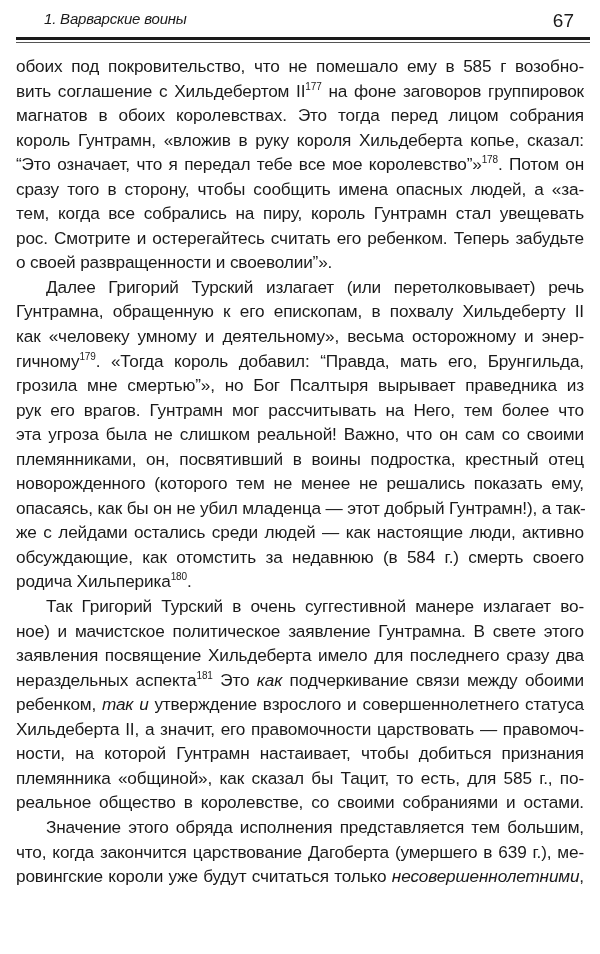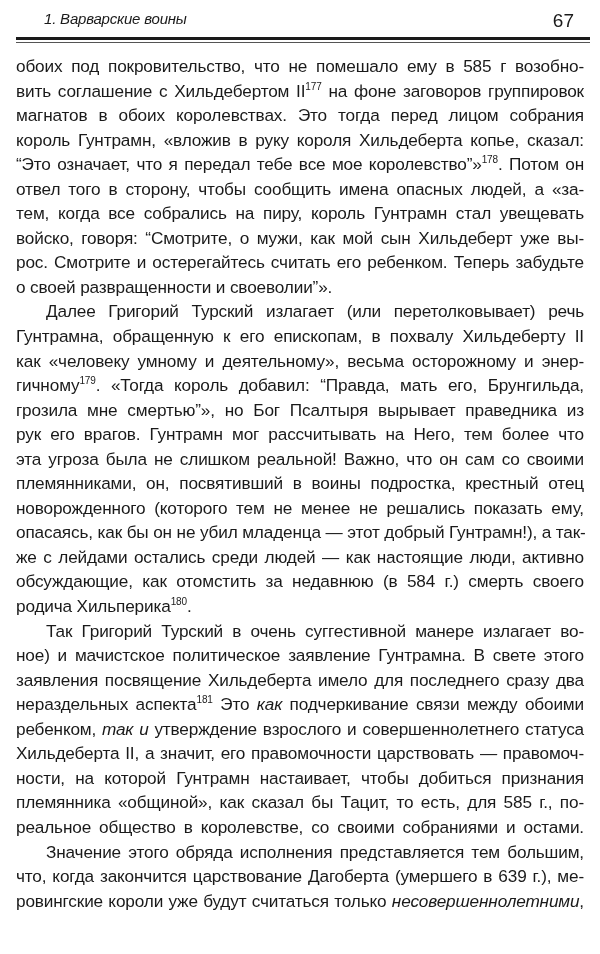--- a/index.html
+++ b/index.html
@@ -27,23 +27,22 @@
   </div>
   <div class="rule-thick"></div>
   <div class="rule-thin"></div>
 
   <div class="body" id="body-text">
       <span class="line"><span>обоих под покровительство, что не помешало ему в  585 г  возобно-</span></span>
       <span class="line"><span>вить соглашение с Хильдебертом II</span><sup>177</sup><span> на фоне заговоров  группировок</span></span>
       <span class="line"><span>магнатов  в  обоих королевствах. Это тогда перед лицом  собрания</span></span>
       <span class="line"><span>король Гунтрамн, «вложив  в  руку короля Хильдеберта копье, сказал:</span></span>
       <span class="line"><span>“Это означает, что я передал тебе все мое королевство”»</span><sup>178</sup><span>. Потом  он</span></span>
-      <span class="line"><span>отвел того в  сторону, чтобы  сообщить имена опасных людей, а «за-</span></span>
+      <span class="line"><span>сразу того в  сторону, чтобы  сообщить имена опасных людей, а «за-</span></span>
       <span class="line"><span>тем, когда все собрались на пиру, король Гунтрамн стал увещевать</span></span>
-      <span class="line"><span>войско, говоря: “Смотрите, о мужи, как мой сын Хильдеберт уже вы-</span></span>
       <span class="line"><span>рос. Смотрите и остерегайтесь считать его ребенком. Теперь забудьте</span></span>
       <span class="line last"><span>о своей развращенности и своеволии”».</span></span>
       <span class="line indent"><span>Далее Григорий Турский  излагает  (или  перетолковывает)  речь</span></span>
       <span class="line"><span>Гунтрамна, обращенную к его епископам, в  похвалу Хильдеберту II</span></span>
       <span class="line"><span>как «человеку умному и деятельному», весьма осторожному и энер-</span></span>
       <span class="line"><span>гичному</span><sup>179</sup><span>. «Тогда король добавил: “Правда, мать его, Брунгильда,</span></span>
       <span class="line"><span>грозила мне смертью”», но Бог Псалтыря вырывает праведника из</span></span>
       <span class="line"><span>рук его врагов. Гунтрамн мог рассчитывать на Него, тем  более что</span></span>
       <span class="line"><span>эта угроза была не слишком  реальной! Важно, что он сам  со своими</span></span>
       <span class="line"><span>племянниками, он, посвятивший в  воины  подростка, крестный отец</span></span>

